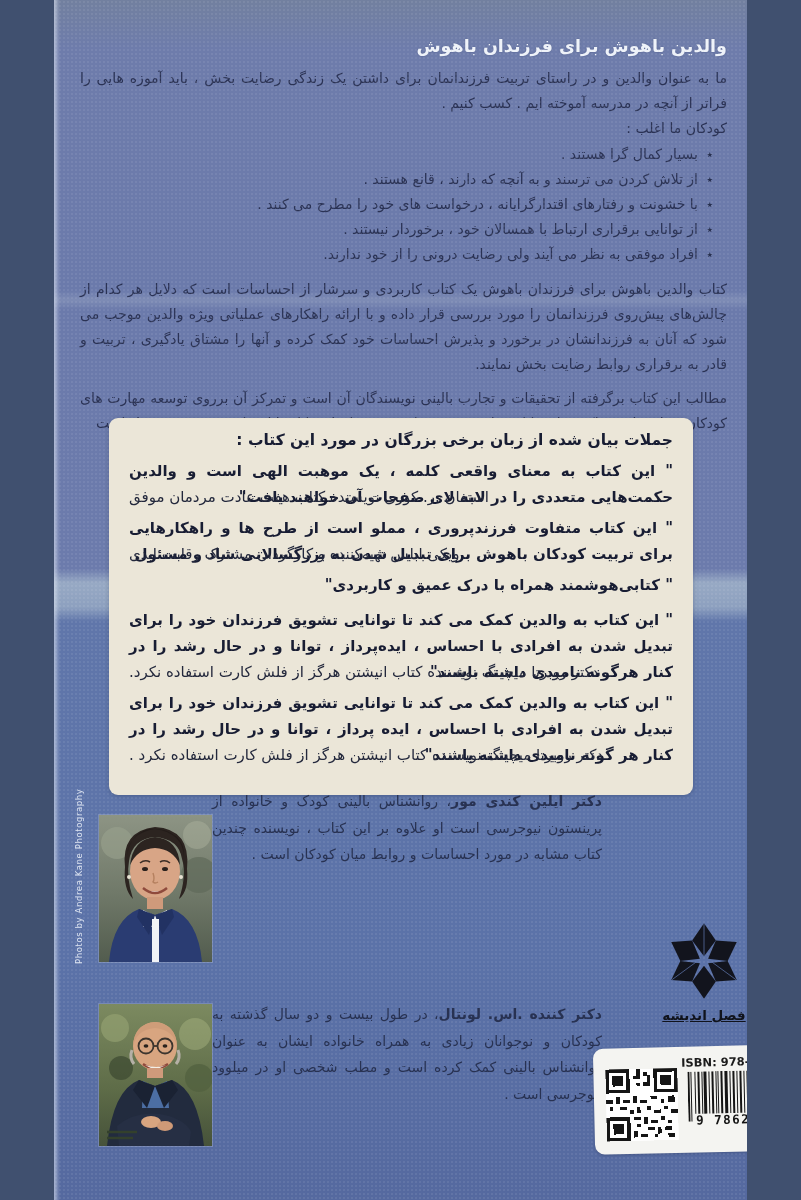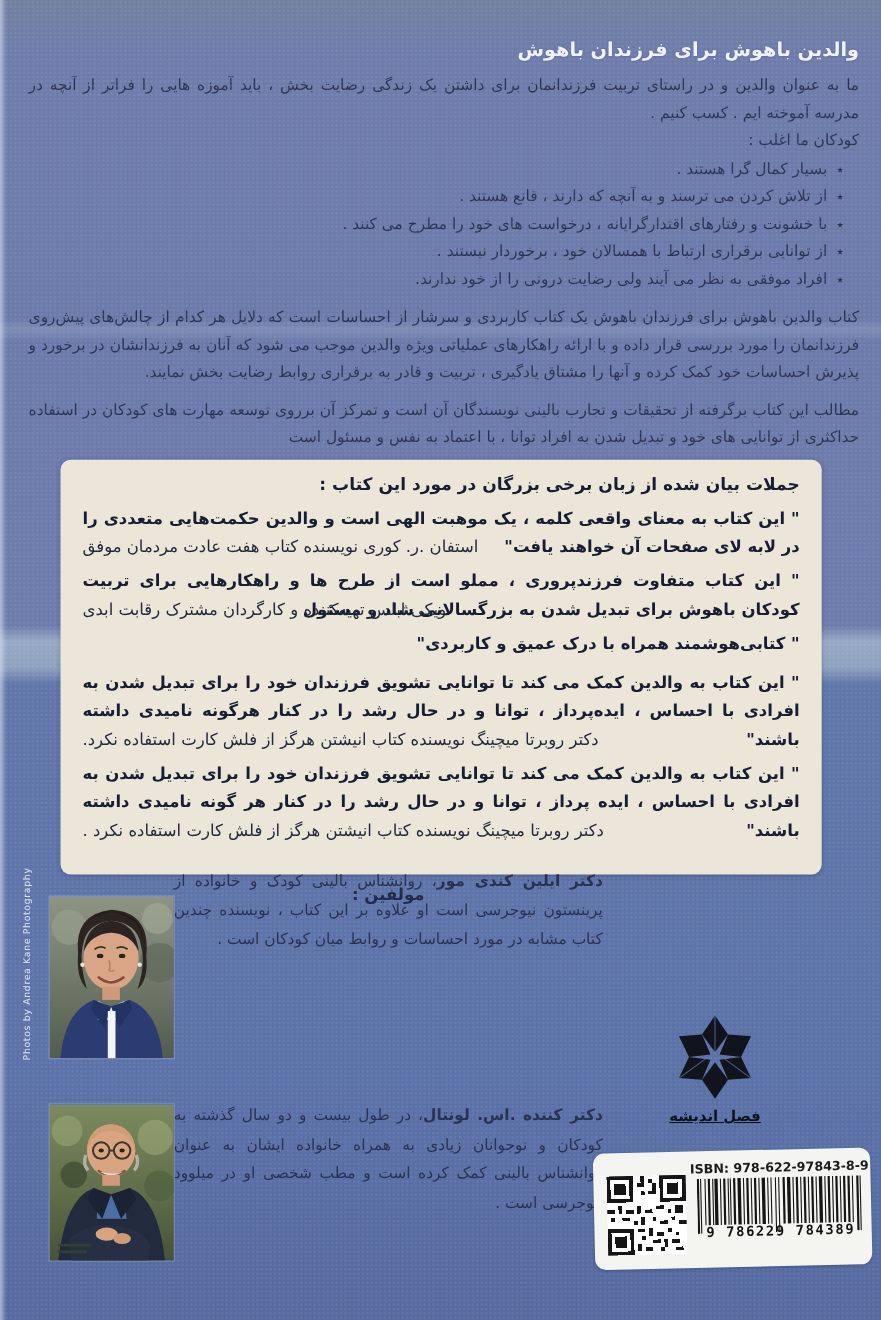--- a/index.html
+++ b/index.html
@@ -1,18 +1,18 @@
 <!DOCTYPE html>
 <html lang="fa" dir="rtl"><head>
 <meta charset="utf-8">
 <style>
   html,body{margin:0;padding:0;background:#40506f;}
   .cover{
     position:relative;
-    width:801px;height:1200px;
+    width:693px;height:1200px;
     margin:0 auto;
     overflow:hidden;
     direction:rtl;
     font-family:"DejaVu Sans",sans-serif;
     background:linear-gradient(180deg,
       #72809f 0%,
       #6e7cab 4%,
       #6b7aab 24.2%,
       #7e8cb5 25.0%,
       #6b7aab 25.8%,
@@ -170,21 +170,20 @@
     <div class="quote">
       <p class="q-text">" این کتاب به والدین کمک می کند تا توانایی تشویق فرزندان خود را برای تبدیل شدن به افرادی با احساس ، ایده‌پرداز ، توانا و در حال رشد را در کنار هرگونه نامیدی داشته باشند"</p>
       <div class="q-attr">دکتر روبرتا میچینگ نویسنده کتاب انیشتن هرگز از فلش کارت استفاده نکرد.</div>
     </div>
     <div class="quote">
       <p class="q-text">" این کتاب به والدین کمک می کند تا توانایی تشویق فرزندان خود را برای تبدیل شدن به افرادی با احساس ، ایده پرداز ، توانا و در حال رشد را در کنار هر گونه نامیدی داشته باشند"</p>
       <div class="q-attr">دکتر روبرتا میچینگ نویسنده کتاب انیشتن هرگز از فلش کارت استفاده نکرد .</div>
     </div>
   </div>
 
-  <div class="authors-heading">مولفین :</div>
 
   <div class="photo-credit">Photos by Andrea Kane Photography</div>
 
   <div class="photo photo-1">
     <svg viewBox="0 0 113 147" preserveAspectRatio="none">
       <defs>
         <linearGradient id="bg1" x1="0" y1="0" x2="0" y2="1">
           <stop offset="0" stop-color="#8d9484"></stop>
             <stop offset=".55" stop-color="#6f7868"></stop>
             <stop offset="1" stop-color="#525c4e"></stop>

